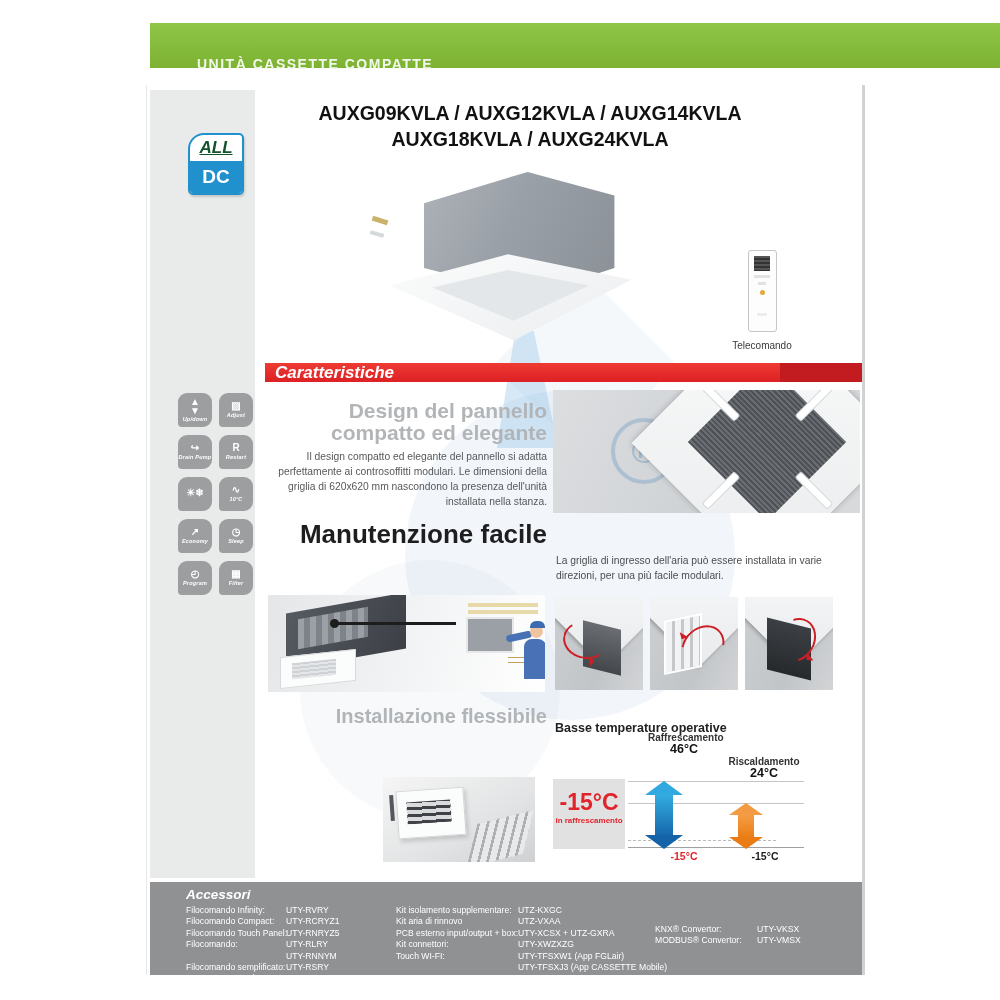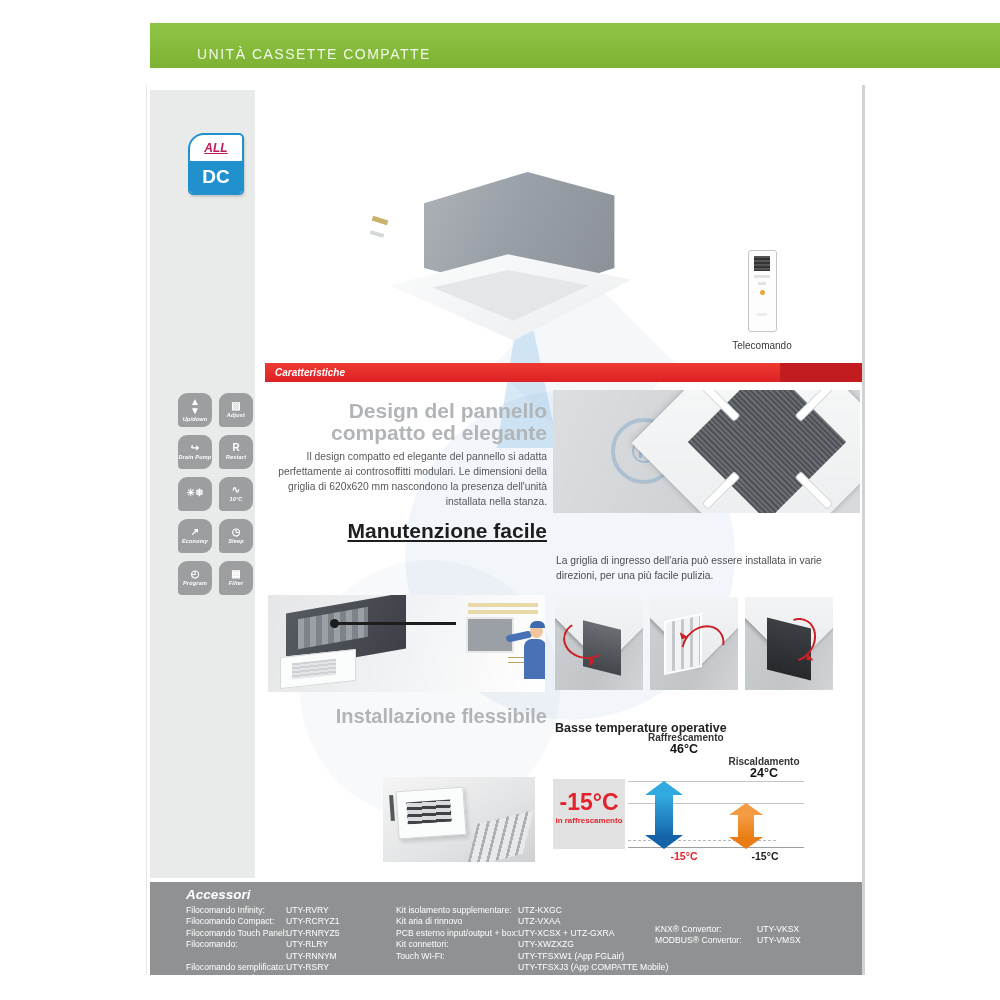--- a/index.html
+++ b/index.html
@@ -2,38 +2,38 @@
 <html><head>
 <meta charset="utf-8">
 <style>
   html,body{margin:0;padding:0;background:#fff;}
   .page{position:relative;width:1000px;height:1000px;background:#ffffff;overflow:hidden;
         font-family:"Liberation Sans",sans-serif;}
   .abs{position:absolute;}
 
   
   .greenbar{left:150px;top:23px;right:0;height:45px;background:linear-gradient(#8fc648,#7db232);}
-  .greenbar .gt{position:absolute;left:47px;top:8px;height:45px;display:flex;align-items:center;
-      color:#f2f8e9;font-size:14px;letter-spacing:1.5px;font-weight:400;}
+  .greenbar .gt{position:absolute;left:47px;top:18px;height:45px;display:flex;align-items:center;
+      color:#f2f8e9;font-size:14px;letter-spacing:1.5px;font-weight:700;}
 
   
   .pageL{left:146px;top:85px;width:1px;height:890px;background:#e8e8e8;}
   .pageR{left:862px;top:85px;width:3px;height:890px;background:#d2d2d2;}
   .sidebar{left:150px;top:90px;width:105px;height:788px;background:#e9eaea;}
 
   
   .wm1{left:405px;top:390px;width:330px;height:330px;border-radius:50%;background:rgba(125,168,205,.10);}
   .wm2{left:520px;top:300px;width:130px;height:130px;transform:rotate(45deg);background:rgba(125,168,205,.08);}
   .wm3{left:300px;top:560px;width:260px;height:260px;border-radius:50%;background:rgba(140,170,195,.07);}
 
   
   .alldc{left:188px;top:133px;width:52px;height:58px;background:#fff;border:2.5px solid #2191ce;
          border-radius:16px 5px 5px 5px;overflow:hidden;box-shadow:1px 2px 2px rgba(0,0,0,.15);}
   .alldc .a{height:26px;display:flex;align-items:center;justify-content:center;
-            color:#be185d;font-style:italic;font-weight:bold;font-size:12px;text-decoration:underline;}
+            color:#14532d;font-style:italic;font-weight:bold;font-size:17px;text-decoration:underline;}
   .alldc .d{height:32px;background:#2191ce;display:flex;align-items:center;justify-content:center;
             color:#fff;font-weight:bold;font-size:19px;}
 
   
   .models{left:270px;top:100px;width:520px;text-align:center;color:#111;
           font-weight:bold;font-size:19.5px;line-height:26px;}
 
   
   .hero{left:368px;top:166px;width:280px;height:196px;}
   .hero .box{position:absolute;left:0;top:0;width:100%;height:100%;
@@ -59,37 +59,37 @@
   .remote .b1{position:absolute;left:5px;top:24px;width:16px;height:3px;background:#e2e2e2;}
   .remote .b2{position:absolute;left:9px;top:31px;width:8px;height:3px;background:#e2e2e2;}
   .remote .ob{position:absolute;left:11px;top:39px;width:5px;height:5px;border-radius:50%;background:#e3a93c;}
   .remote .b3{position:absolute;left:8px;top:62px;width:10px;height:3px;background:#ededed;}
   .remote-cap{left:700px;top:340px;width:124px;text-align:center;font-size:10px;color:#3a3a3a;}
 
   
   .banner{left:265px;top:363px;width:597px;height:19px;background:linear-gradient(#ee3b33,#dd2024);}
   .banner .dk{position:absolute;right:0;top:0;width:82px;height:100%;background:#c21b20;}
   .banner .bt{position:absolute;left:10px;top:0;height:100%;display:flex;align-items:center;
-      color:#fff;font-weight:bold;font-style:italic;font-size:10px;}
+      color:#fff;font-weight:bold;font-style:italic;font-size:17px;}
 
   
   #icon-grid{left:178px;top:393px;display:grid;grid-template-columns:34px 34px;gap:8px 7px;position:absolute;}
   .fi{width:34px;height:34px;background:#9c9ea0;border-radius:9px 9px 9px 4px;color:#fff;
       display:flex;flex-direction:column;align-items:center;justify-content:center;overflow:hidden;}
   .fg{font-size:10px;line-height:.85;white-space:pre-line;text-align:center;font-weight:bold;}
   .fl{font-size:5.5px;font-style:italic;font-weight:bold;margin-top:1px;letter-spacing:.2px;}
 
   
   .h-gray{color:#b2b5b7;font-weight:bold;text-align:right;line-height:1.06;white-space:pre-line;}
   .h-dark{color:#1e1e1f;font-weight:bold;text-align:right;}
   .body-r{color:#57585a;font-size:10.3px;line-height:1.45;text-align:right;}
   .body-l{color:#4c4d4f;font-size:10.3px;line-height:1.5;text-align:left;}
   .design-h{left:270px;top:400px;width:277px;font-size:21px;}
   .design-b{left:256px;top:450px;width:291px;}
-  .maint-h{left:270px;top:519px;width:277px;font-size:21px;text-decoration:underline;}
+  .maint-h{left:270px;top:519px;width:277px;font-size:26px;}
   .maint-b{left:260px;top:548px;width:287px;}
   .maint-n{left:556px;top:553px;width:302px;}
   .inst-h{left:270px;top:706px;width:277px;font-size:20px;}
   .inst-b{left:260px;top:733px;width:287px;}
   .lowt-h{left:555px;top:721px;font-size:12.5px;color:#222;font-weight:bold;}
 
   
   .dphoto{left:553px;top:390px;width:307px;height:123px;overflow:hidden;
      background:linear-gradient(115deg,#dcdee0 0%,#cfd2d5 55%,#d8dadc 100%);}
   .dphoto .pnl{position:absolute;left:118px;top:-42px;width:190px;height:190px;transform:rotate(45deg);
@@ -215,20 +215,24 @@
 
   <div class="abs wm2"></div>
   <div class="abs wm1"></div>
   <div class="abs wm3"></div>
 
   <div class="abs alldc">
     <div class="a">ALL</div>
     <div class="d">DC</div>
   </div>
 
+  <div class="abs models">
+    <div>AUXG09KVLA / AUXG12KVLA / AUXG14KVLA</div>
+    <div>AUXG18KVLA / AUXG24KVLA</div>
+  </div>
 
   <div class="abs hero">
     <div class="flow"></div>
     <div class="box"></div>
     <div class="panel"></div>
     <div class="grille"></div>
   </div>
   <div class="abs pipe"></div>
   <div class="abs pipe2"></div>
 
@@ -297,21 +301,21 @@
     <div class="rmark">®</div>
     <div class="pnl"></div>
     <div class="grl"></div>
     <div class="slot s1"></div>
     <div class="slot s2"></div>
     <div class="slot s3"></div>
     <div class="slot s4"></div>
   </div>
 
   <div class="abs h-dark maint-h">Manutenzione facile</div>
-  <div class="abs body-l maint-n">La griglia di ingresso dell'aria può essere installata in varie direzioni, per una più facile pulizia.</div>
+  <div class="abs body-l maint-n">La griglia di ingresso dell'aria può essere installata in varie direzioni, per una più facile modulari.</div>
 
   <div class="abs mphoto">
     <div class="hatch"></div>
     <div class="hin"></div>
     <div class="cas"></div>
     <div class="casg"></div>
     <div class="arr"></div>
     <div class="ceil"></div>
     <div class="tvp"></div>
     <div class="lines"></div>
@@ -426,21 +430,21 @@
           <div class="frow">
             <span class="flab">Kit connettori:</span>
             <span class="fval">UTY-XWZXZG</span>
           </div>
           <div class="frow">
             <span class="flab">Touch WI-FI:</span>
             <span class="fval">UTY-TFSXW1 (App FGLair)</span>
           </div>
           <div class="frow">
             <span class="flab"></span>
-            <span class="fval">UTY-TFSXJ3 (App COMPATTE Mobile)</span>
+            <span class="fval">UTY-TFSXJ3 (App CASSETTE Mobile)</span>
           </div>
         </div>
         <div class="fgroup g2">
           <div class="frow">
             <span class="flab">KNX® Convertor:</span>
             <span class="fval">UTY-VKSX</span>
           </div>
           <div class="frow">
             <span class="flab">MODBUS® Convertor:</span>
             <span class="fval">UTY-VMSX</span>

